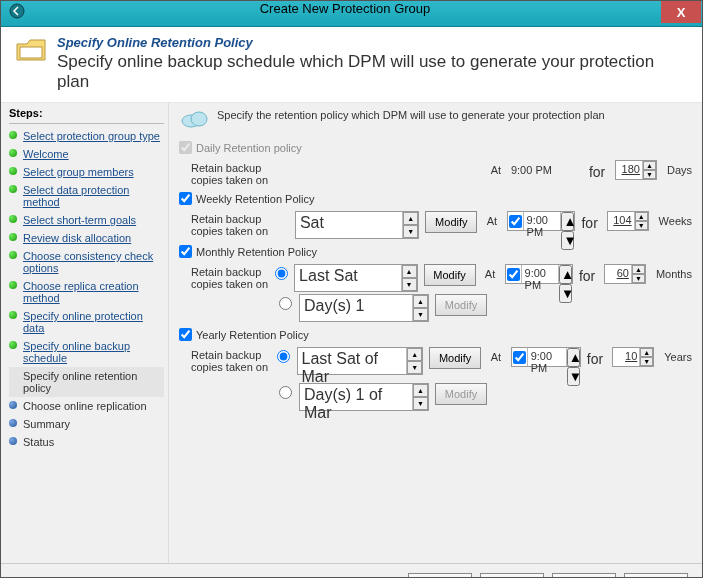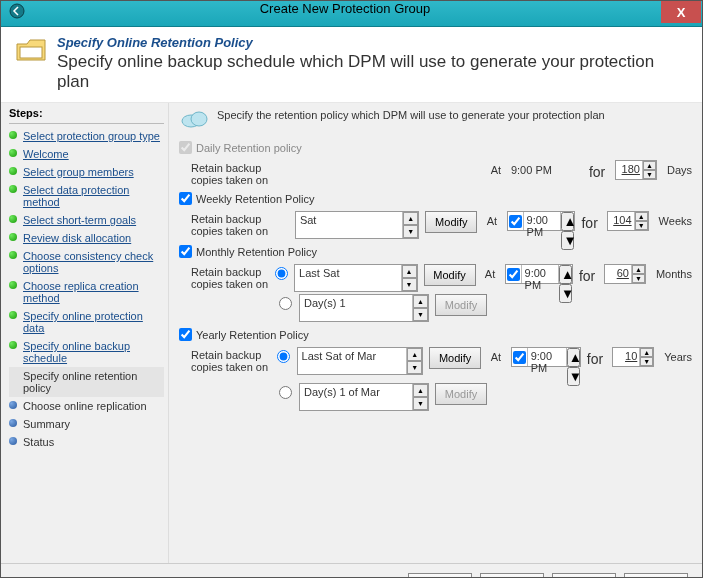--- a/index.html
+++ b/index.html
@@ -29,21 +29,21 @@
   .hint svg { flex-shrink:0;}
   .cb-row { margin:4px 0 6px 0; display:flex; align-items:center; gap:4px;}
   .cb-row label, .cb-row span.lab { font-size:11px;}
   .cb-row.disabled { color:#888;}
   .section { margin-left:12px; margin-bottom:6px;}
   .row { display:flex; align-items:flex-start; gap:6px; margin:2px 0;}
   .lab-col { width:82px; line-height:12px; font-size:11px; padding-top:2px;}
   .radio-col { width:14px; padding-top:3px;}
   .select-col { width:130px;}
   .listbox { border:1px solid #999; background:#fff; height:28px; display:flex;}
-  .lb-content { flex:1; padding:2px 4px; font-size:11px;}
+  .lb-content { flex:1; padding:2px 4px; font-size:16px;}
   .lb-spin { width:16px; border-left:1px solid #bbb; display:flex; flex-direction:column;}
   .lb-spin button, .spin button { flex:1; border:1px solid #999; background:#eee; font-size:7px; line-height:1; padding:0; cursor:pointer;}
   .mod-col { width:52px;}
   .mod-col button { width:52px; height:22px; border:1px solid #888; background:linear-gradient(#f8f8f8,#ddd); font-size:11px; cursor:pointer;}
   .mod-col button:disabled { color:#999;}
   .at-col { width:18px; text-align:center; padding-top:4px; font-size:11px;}
   .time-col { width:72px;}
   .time-box { display:flex; height:20px; border:1px solid #999; background:#fff;}
   .time-box .ck { width:16px; display:flex; align-items:center; justify-content:center; border-right:1px solid #bbb;}
   .time-box .val { flex:1; padding:2px 3px; font-size:11px;}

